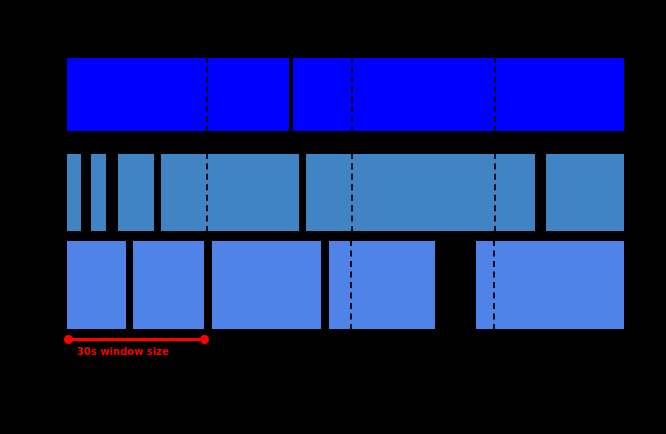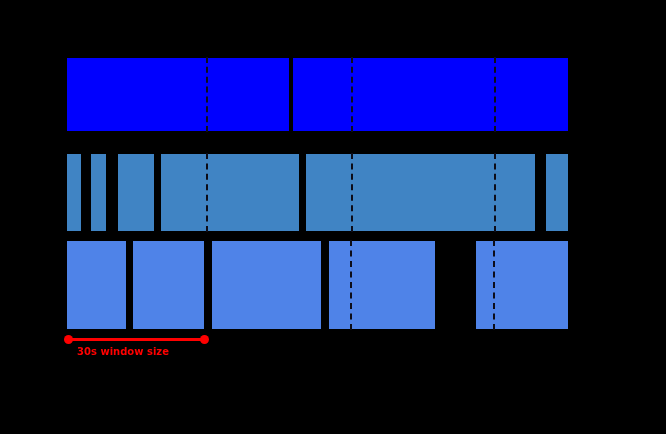--- a/index.html
+++ b/index.html
@@ -53,21 +53,21 @@
     font-weight: bold;
     font-family: "DejaVu Sans", sans-serif;
     white-space: nowrap;
     transform: translateX(-50%);
     letter-spacing: 0px;
   }
 </style>
 </head>
 <body>
 
-<div id="figure" style="width: 568px; height: 434px; background: rgb(0, 0, 0);">
+<div id="figure" style="width: 624px; height: 434px; background: rgb(0, 0, 0);">
 
   <div class="track" id="plot-area">
       <div class="seg" style="left: 66px; top: 57px; width: 224px; height: 75px; background: rgb(0, 0, 255);"></div>
       <div class="seg" style="left: 292px; top: 57px; width: 359px; height: 75px; background: rgb(0, 0, 255);"></div>
       <div class="divider" style="left: 206px; top: 57px; height: 75px;"></div>
       <div class="divider" style="left: 351px; top: 57px; height: 75px;"></div>
       <div class="divider" style="left: 494px; top: 57px; height: 75px;"></div>
       <div class="divider" style="left: 639px; top: 57px; height: 75px;"></div>
       <div class="seg" style="left: 66px; top: 153px; width: 16px; height: 79px; background: rgb(64, 132, 196);"></div>
       <div class="seg" style="left: 90px; top: 153px; width: 17px; height: 79px; background: rgb(64, 132, 196);"></div>

